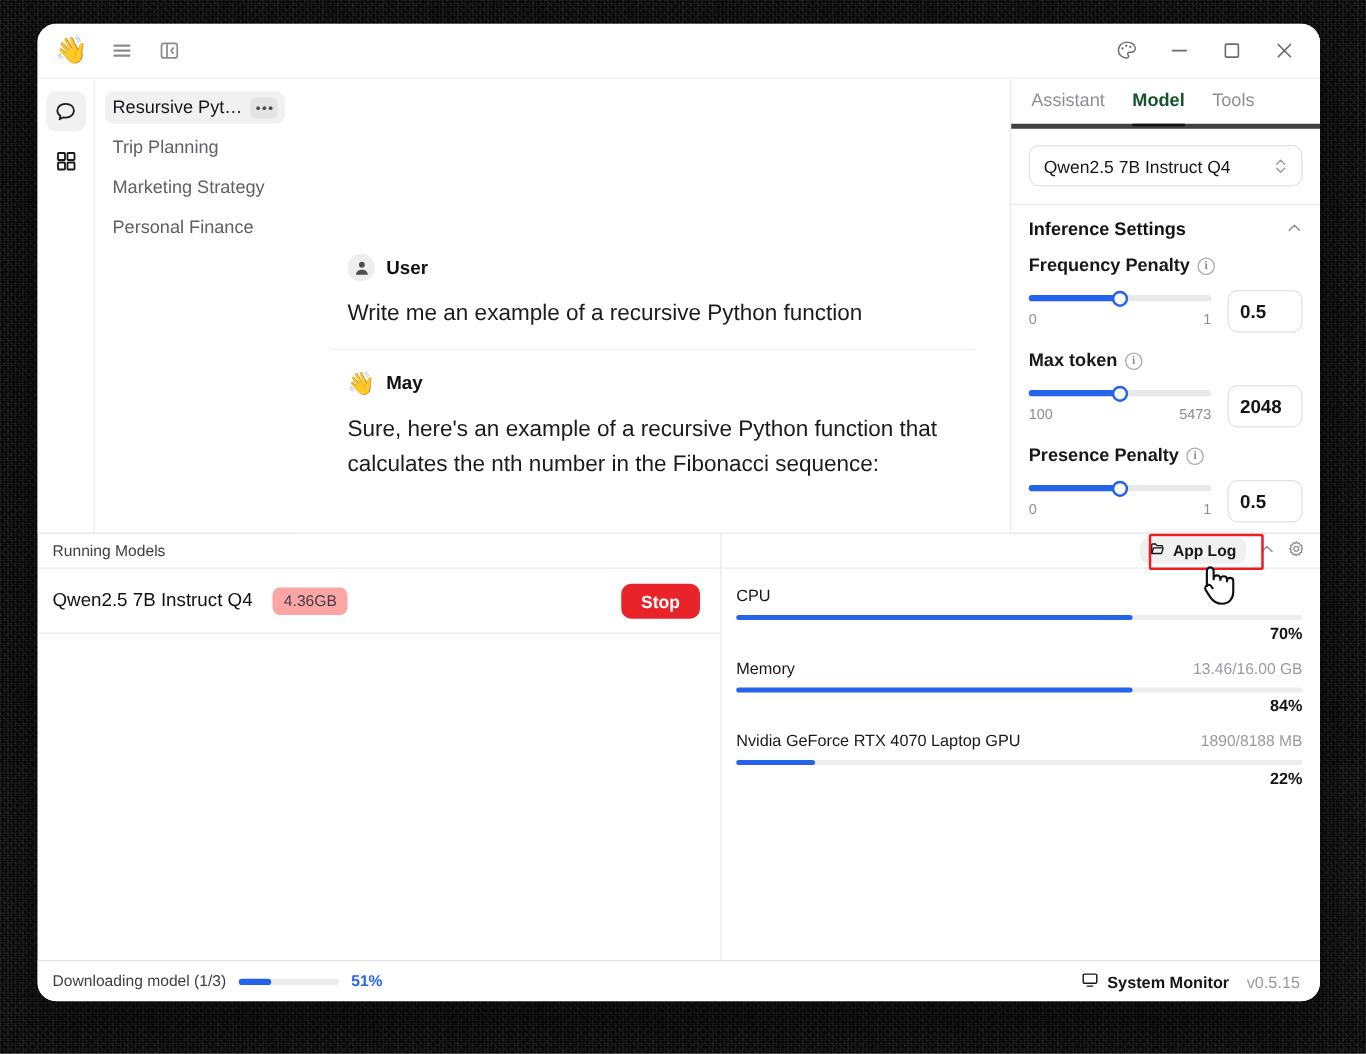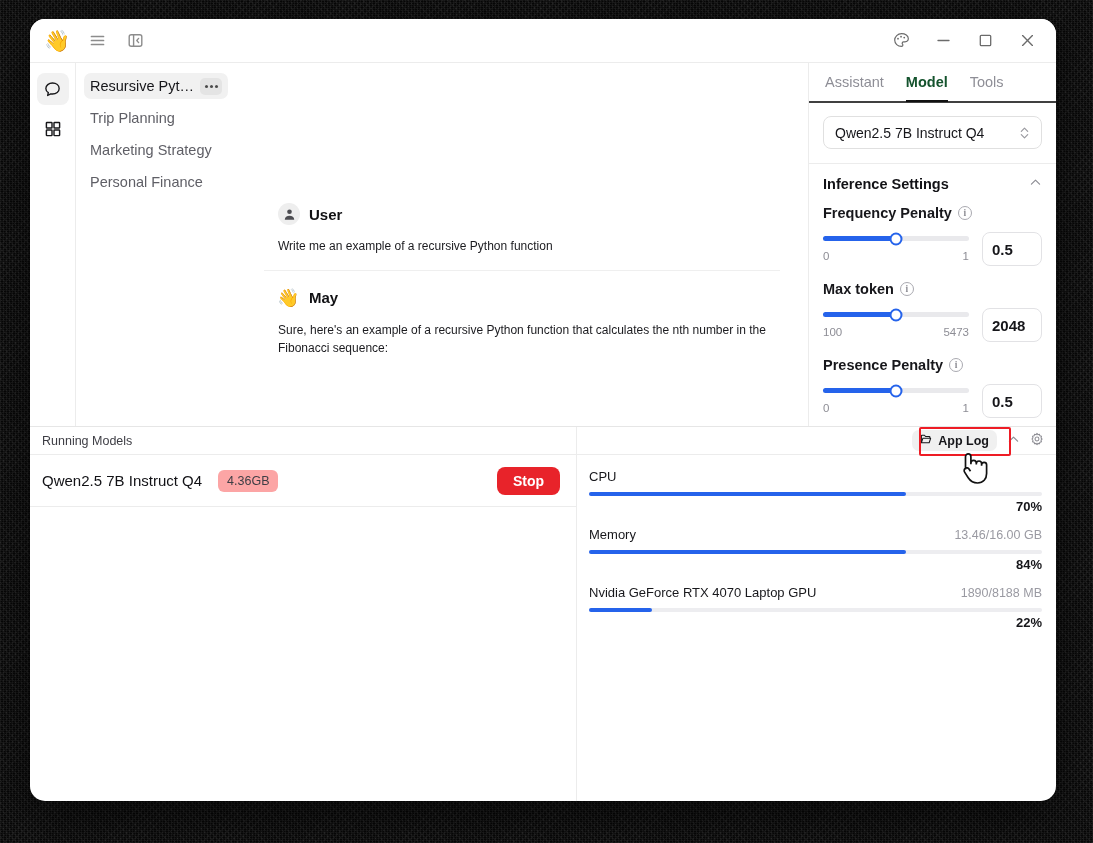--- a/index.html
+++ b/index.html
@@ -108,30 +108,30 @@
   .msg { padding: 16px 0 0 0; }
   .msg + .msg { border-top: 1px solid #efefef; margin-top: 14px; }
   .msg-head { display: flex; align-items: center; gap: 9px; margin-bottom: 12px; padding-left: 14px; }
   .avatar {
     width: 22px; height: 22px; border-radius: 50%;
     background: #eeeeee; display: flex; align-items: center; justify-content: center;
     color: #4d4d52; flex: 0 0 22px;
   }
   .avatar.wave { background: transparent; font-size: 18px; }
   .msg-author { font-size: 15px; font-weight: 700; color: #111114; }
-  .msg-body { font-size: 12px; line-height: 1.55; color: #1b1b1f; padding-left: 14px; }
+  .msg-body { font-size: 18px; line-height: 1.55; color: #1b1b1f; padding-left: 14px; }
 
   
   #rightpanel {
     width: 248px; flex: 0 0 248px;
     border-left: 1px solid #ececec;
     background: #fff;
     display: flex; flex-direction: column;
   }
-  .tabs { display: flex; gap: 22px; padding: 0 16px; height: 40px; align-items: center; border-bottom: 2px solid #404040; text-align: right; }
+  .tabs { display: flex; gap: 22px; padding: 0 16px; height: 40px; align-items: center; border-bottom: 4px solid #404040; text-align: right; }
   .tab { font-size: 14.5px; color: #8e8e96; cursor: pointer; height: 40px; display: flex; align-items: center; position: relative; }
   .tab.active { color: #14532d; font-weight: 700; }
   .tab.active::after { content:""; position:absolute; left:0; right:0; bottom:0; height:2px; background:#111; }
 
   .model-select-wrap { padding: 13px 14px 14px 14px; border-bottom: 1px solid #ececec; }
   .model-select {
     height: 33px; border: 1px solid #e0e0e0; border-radius: 8px;
     display: flex; align-items: center; justify-content: space-between;
     padding: 0 11px; font-size: 14px; color: #16161a; cursor: pointer;
   }
@@ -496,20 +496,42 @@
             </div>
             <div class="stat-track">
               <div class="stat-fill" style="width:14%"></div>
             </div>
             <div class="stat-pct">22%</div>
           </div>
         </div>
       </div>
     </div>
 
+    <div class="statusbar">
+      <div class="dl">
+        <span class="dl-text">Downloading model (1/3)</span>
+        <span class="dl-track">
+          <span class="dl-fill" style="width:33%"></span>
+        </span>
+        <span class="dl-pct">51%</span>
+      </div>
+      <div class="sb-spacer"></div>
+      <div class="sb-right">
+        <span class="sysmon-link">
+          <span>
+            <svg width="14" height="14" viewBox="0 0 16 16" fill="none" stroke="currentColor" stroke-width="1.3" stroke-linejoin="round">
+              <rect x="1.8" y="2.6" width="12.4" height="8.4" rx="1.1"></rect>
+              <path d="M5.6 13.6h4.8" stroke-linecap="round"></path>
+            </svg>
+          </span>
+          <span>System Monitor</span>
+        </span>
+        <span class="version">v0.5.15</span>
+      </div>
+    </div>
   </div>
 </div>
 
 <div id="highlight"></div>
 <div id="cursor">
   <svg width="34" height="40" viewBox="0 0 34 40">
     <path d="M10.5 21.5V8.8c0-1.6 1.2-2.9 2.7-2.9s2.7 1.3 2.7 2.9v7.4m0-1.2c0-1.5 1.2-2.7 2.7-2.7s2.7 1.2 2.7 2.7v1.5m0-.8c0-1.5 1.2-2.7 2.7-2.7s2.6 1.2 2.6 2.7v2.1m0-1c0-1.4 1.1-2.5 2.5-2.5s2.5 1.1 2.5 2.5v8.8c0 5.3-3.4 9.4-9 9.4-5.1 0-7.3-2.1-9.4-5.3l-3.6-5.6c-.8-1.3-.5-3 .8-3.8 1.2-.8 2.8-.5 3.6.7l1.5 2.2" fill="#ffffff" stroke="#111111" stroke-width="1.7" stroke-linejoin="round"></path>
   </svg>
 </div>
 

